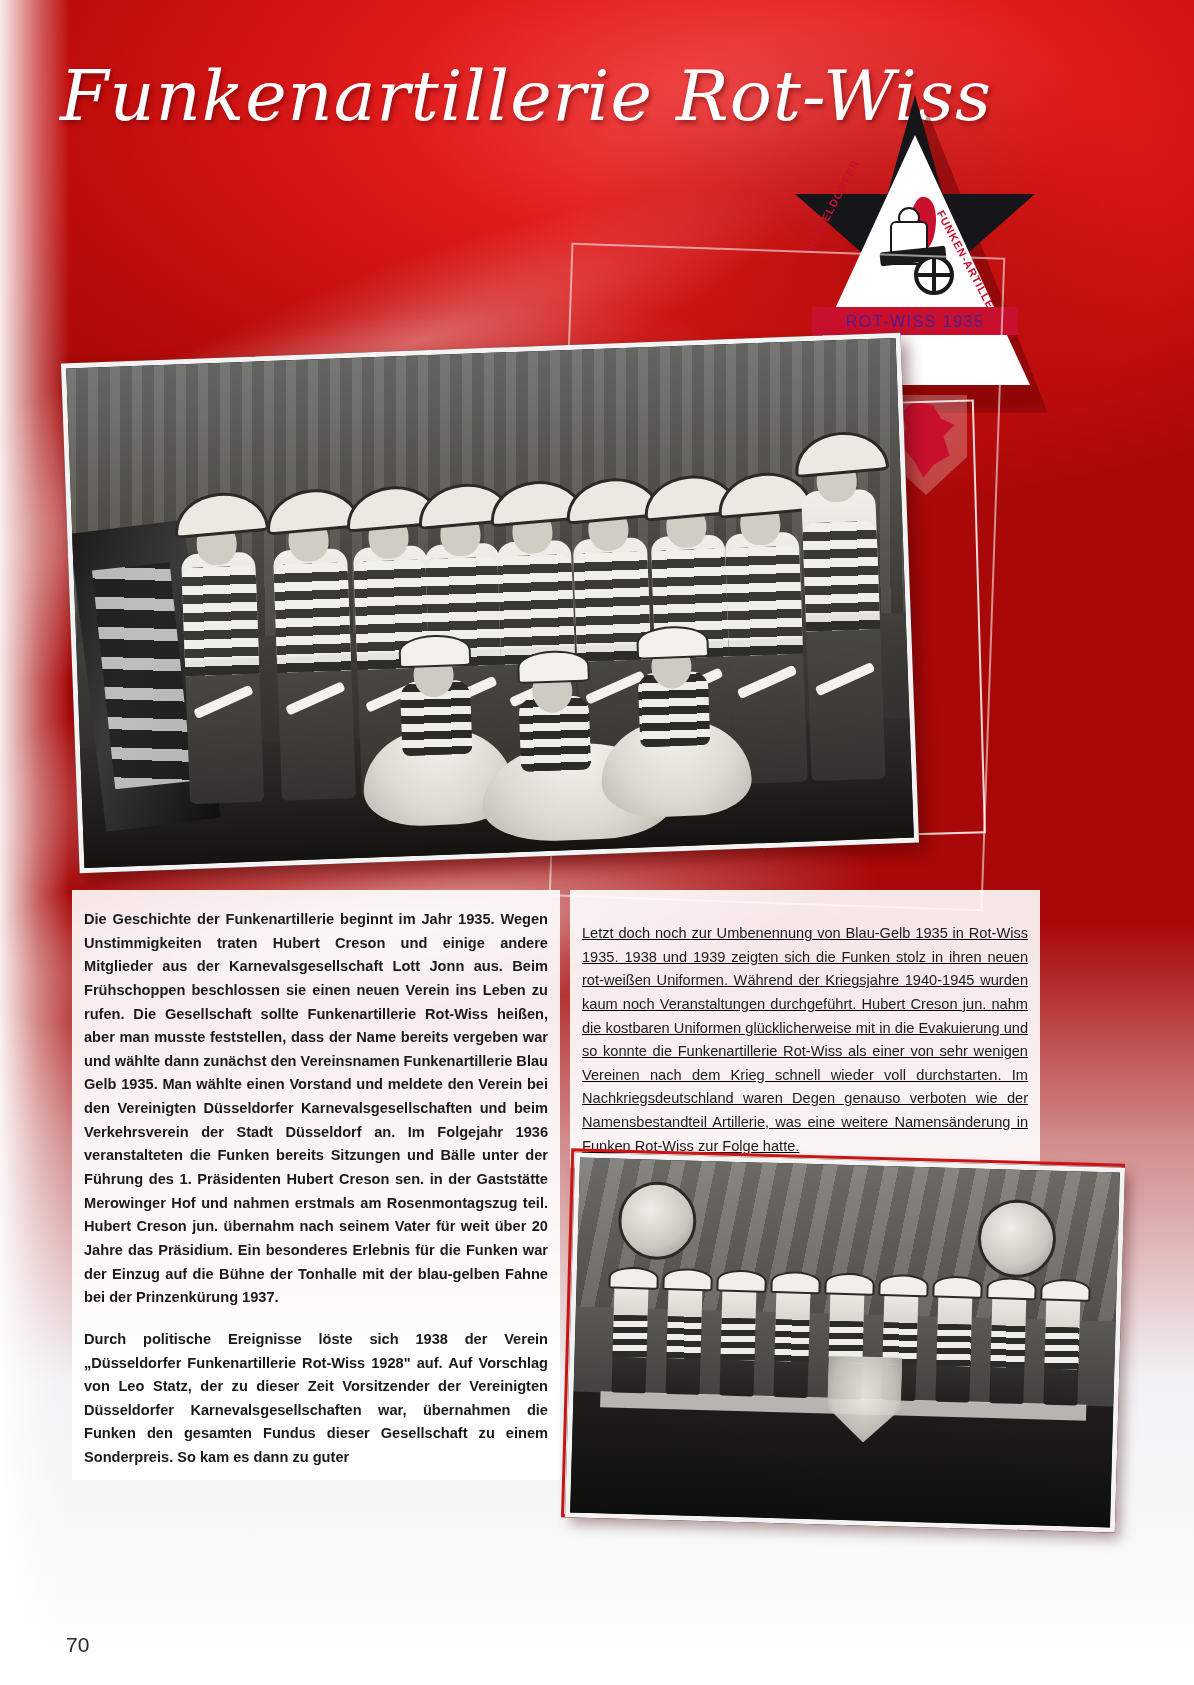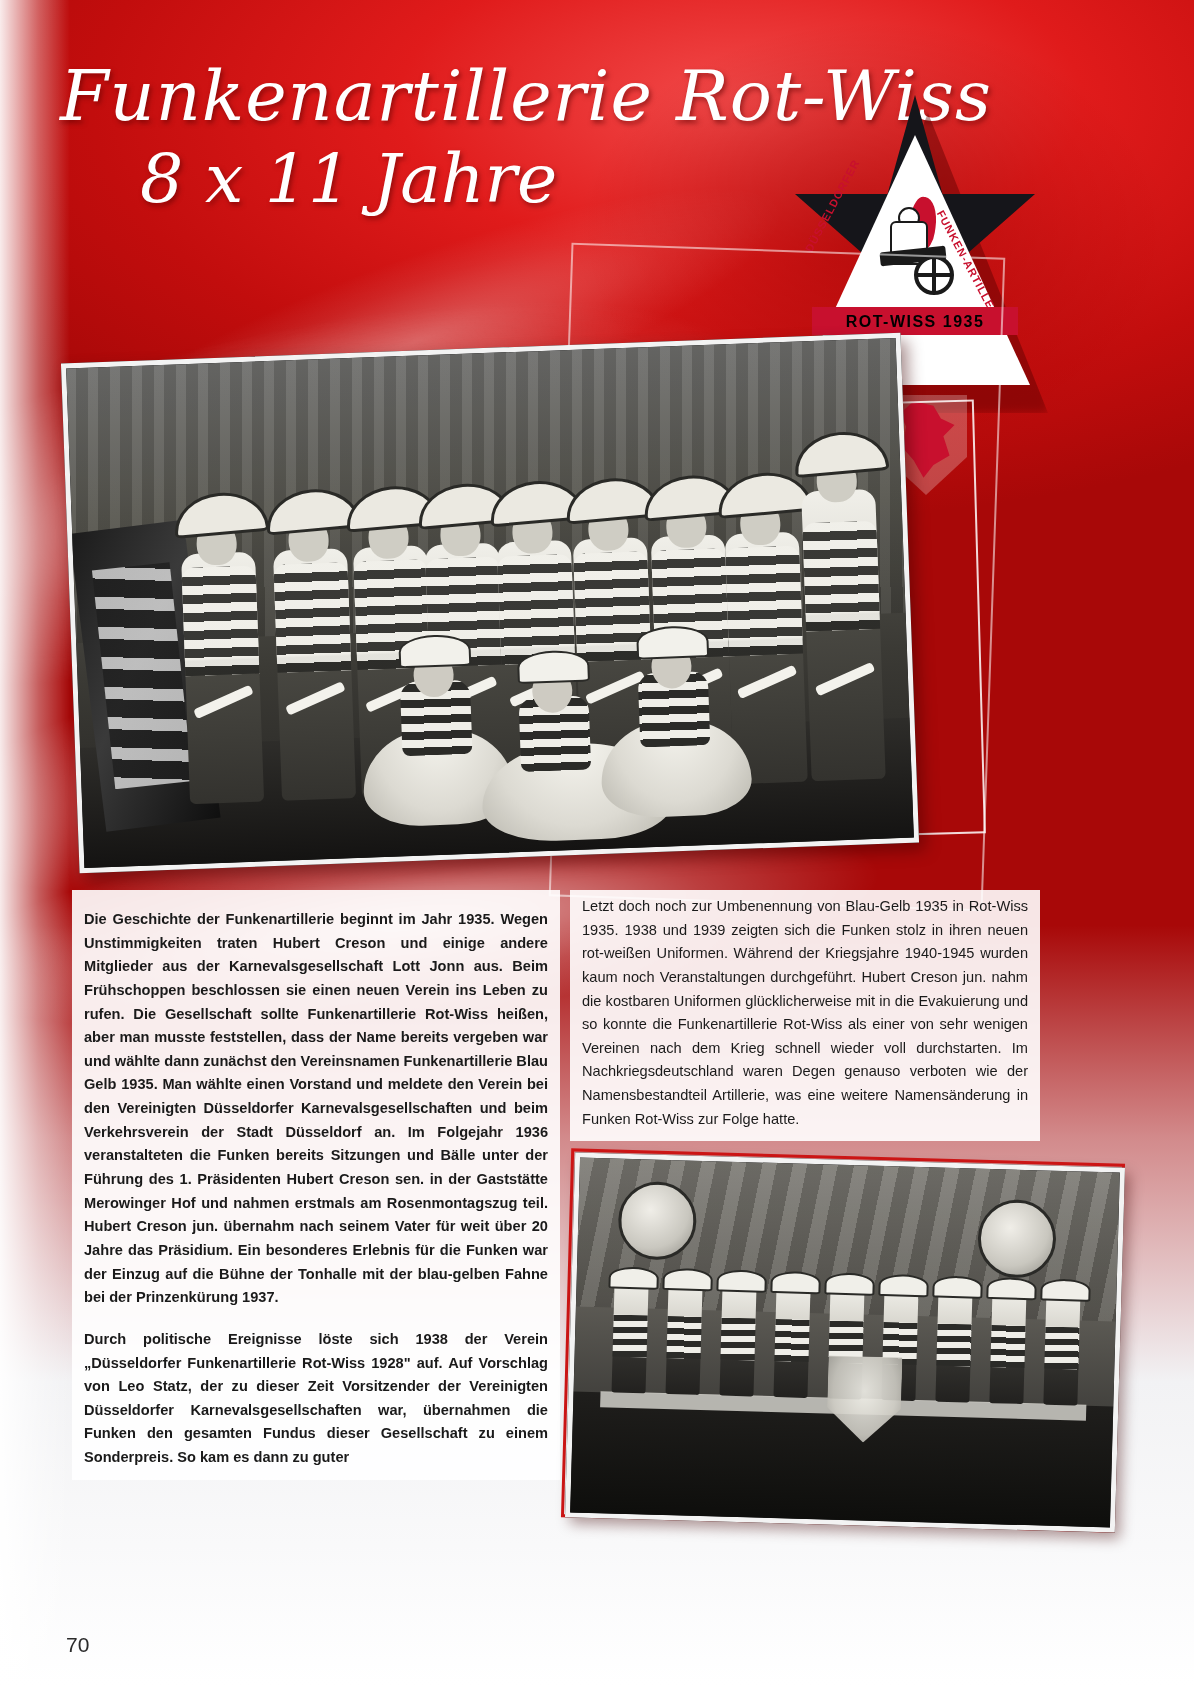--- a/index.html
+++ b/index.html
@@ -153,23 +153,23 @@
     left: 150px; top: 110px;
     transform: rotate(62deg);
     transform-origin: left center;
   }
   .emblem-band {
     position: absolute;
     left: 30px; top: 218px;
     width: 190px;
     text-align: center;
     font-family: "Liberation Sans", sans-serif;
-    font-weight: bold;
+    font-weight: normal;
     font-size: 16px;
-    color: #000000;
+    color: #4c1d95;
     letter-spacing: 1.5px;
   }
   .emblem-band-bg {
     position: absolute;
     left: 22px; top: 212px;
     width: 206px; height: 28px;
     background: #c8102e;
     transform: skewY(0deg);
   }
   .emblem-figure {
@@ -459,21 +459,22 @@
   }
   .col-left {
     left: 72px; top: 890px;
     width: 488px;
     padding: 18px 0 10px 0;
     font-weight: bold;
   }
   .col-right {
     left: 570px; top: 890px;
     width: 470px;
-    padding: 5px 0 10px 0;
+    padding: 32px 0 10px 0;
+    text-decoration: underline;
   }
   .col-left p, .col-right p {
     margin: 0 0 18px 0;
     font-family: "Liberation Sans", sans-serif;
     font-size: 14.6px;
     line-height: 1.62;
     color: #1a1a1a;
     text-align: justify;
     text-justify: inter-word;
     hyphens: manual;
@@ -499,21 +500,20 @@
   <div class="bg-darkred"></div>
   <div class="bg-swirl-4"></div>
   <div class="bg-swirl-1"></div>
   <div class="bg-swirl-2"></div>
   <div class="bg-swirl-3"></div>
   <div class="bg-bottom-fade"></div>
   <div class="bg-left-white"></div>
 
   <div class="title-block">
     <div class="title-main">Funkenartillerie Rot-Wiss</div>
-    <div class="title-sub">8 x 11 Jahre</div>
   </div>
 
   <div class="emblem-wrap">
     <div class="emblem-shadow"></div>
     <div class="emblem-star"></div>
     <div class="emblem-tri"></div>
     <div class="emblem-figure">
       <div class="emblem-jester"></div>
       <div class="emblem-head"></div>
       <div class="emblem-body"></div>

